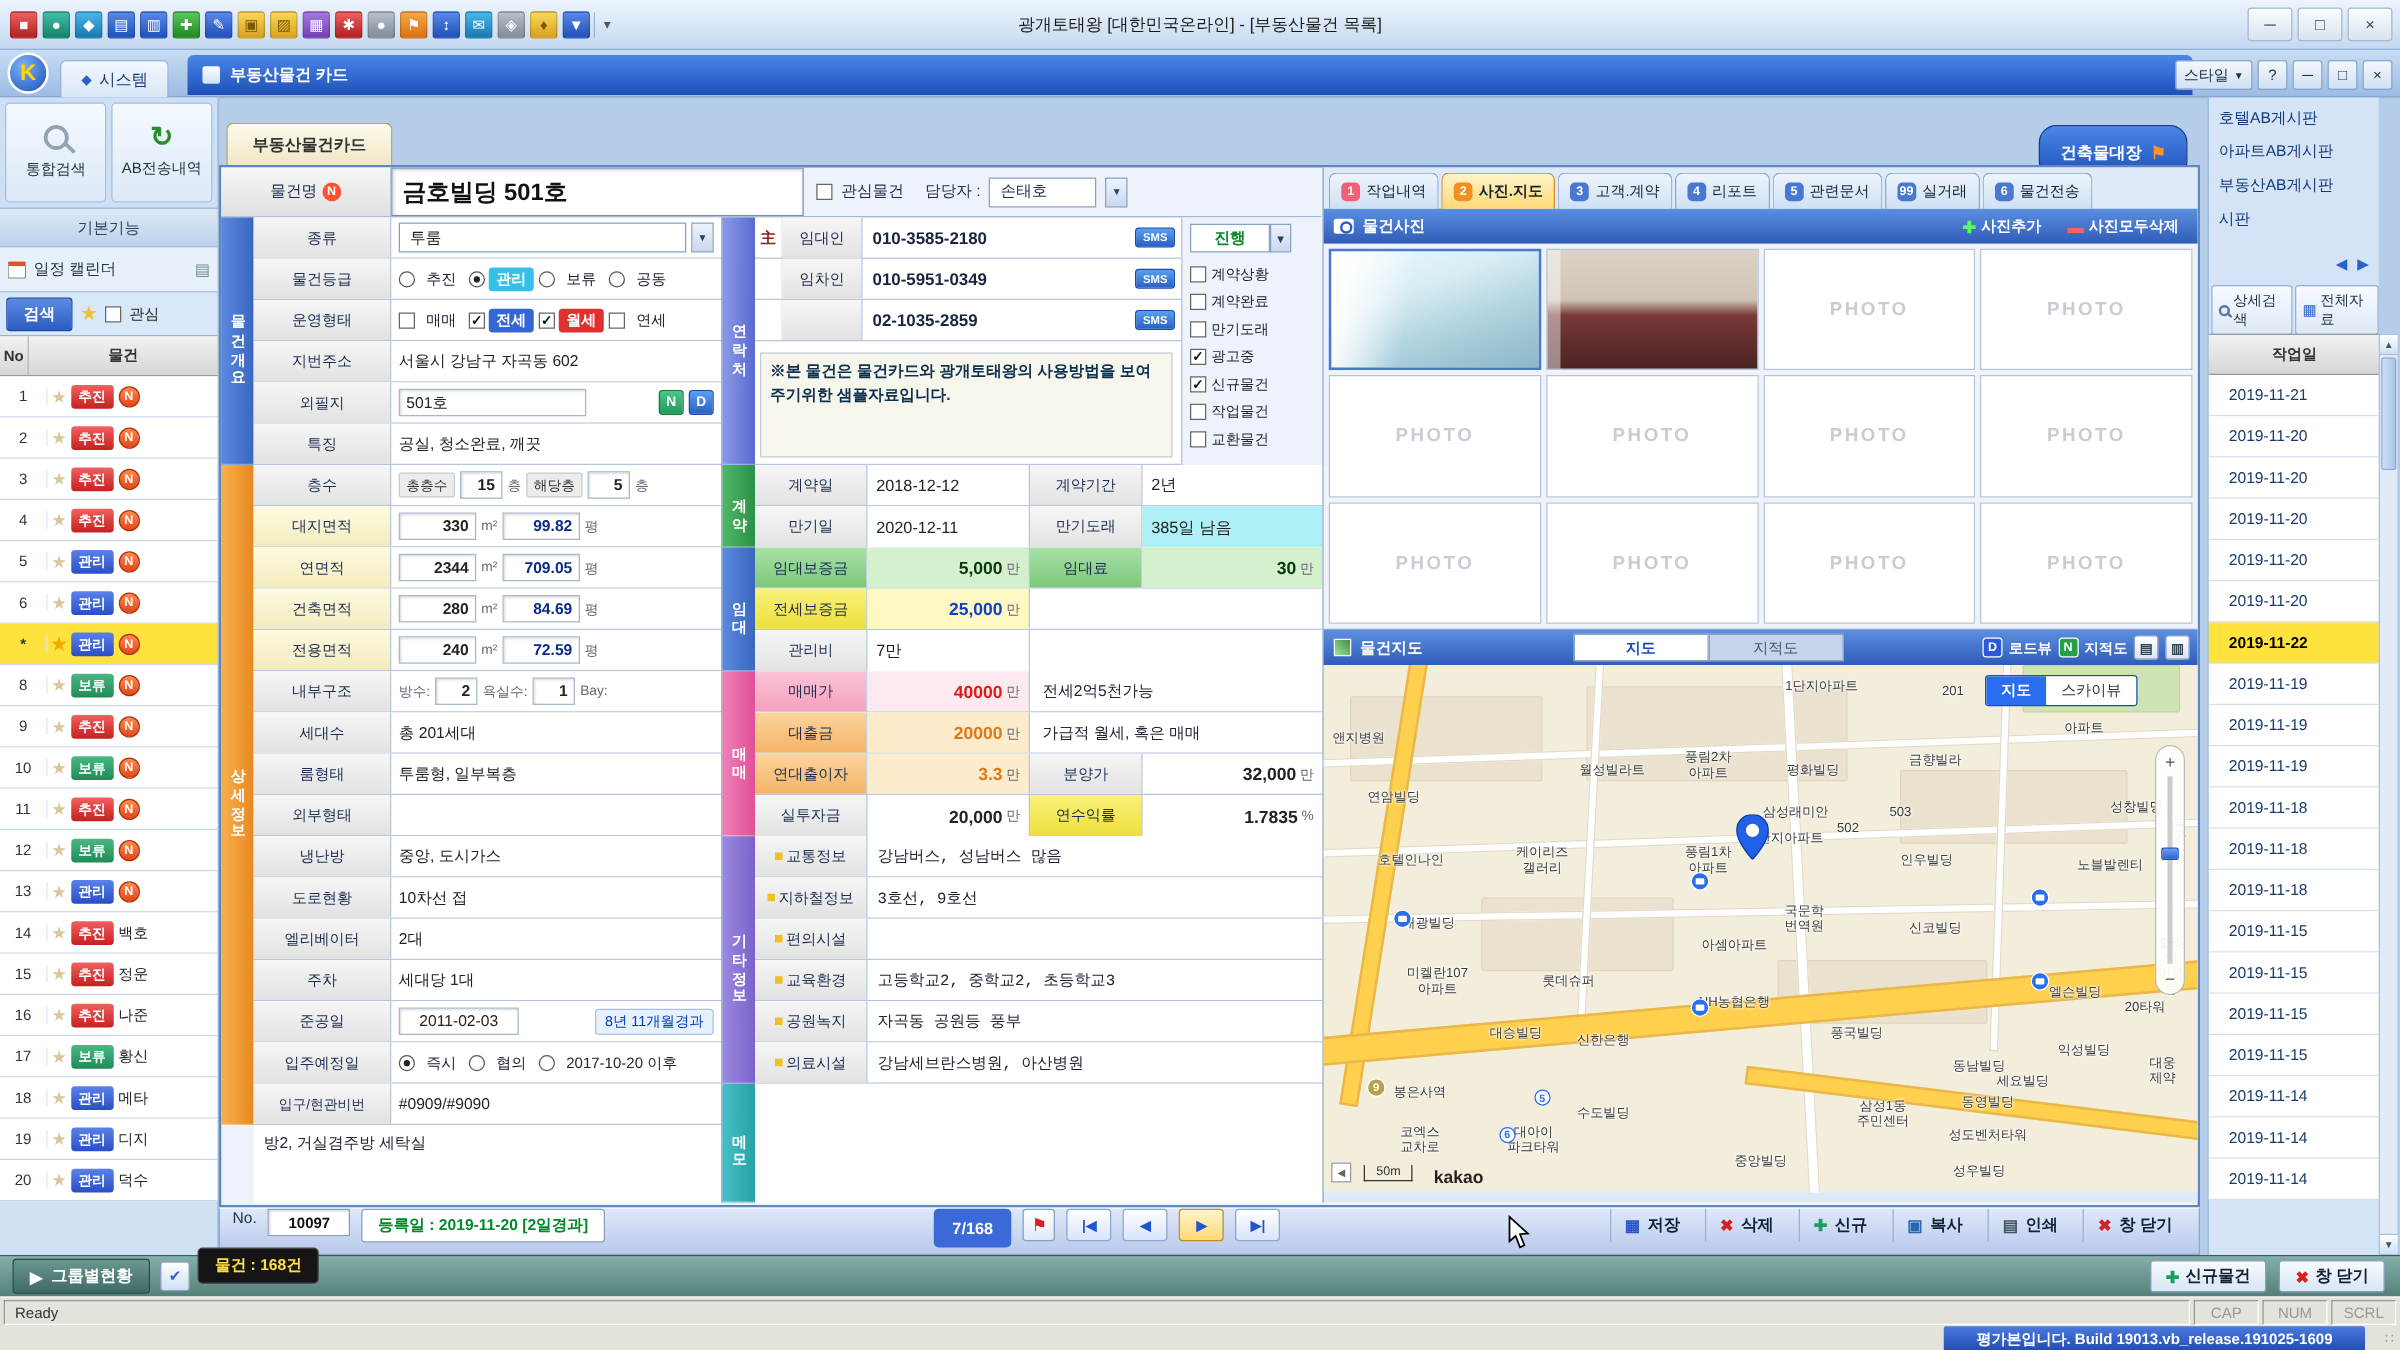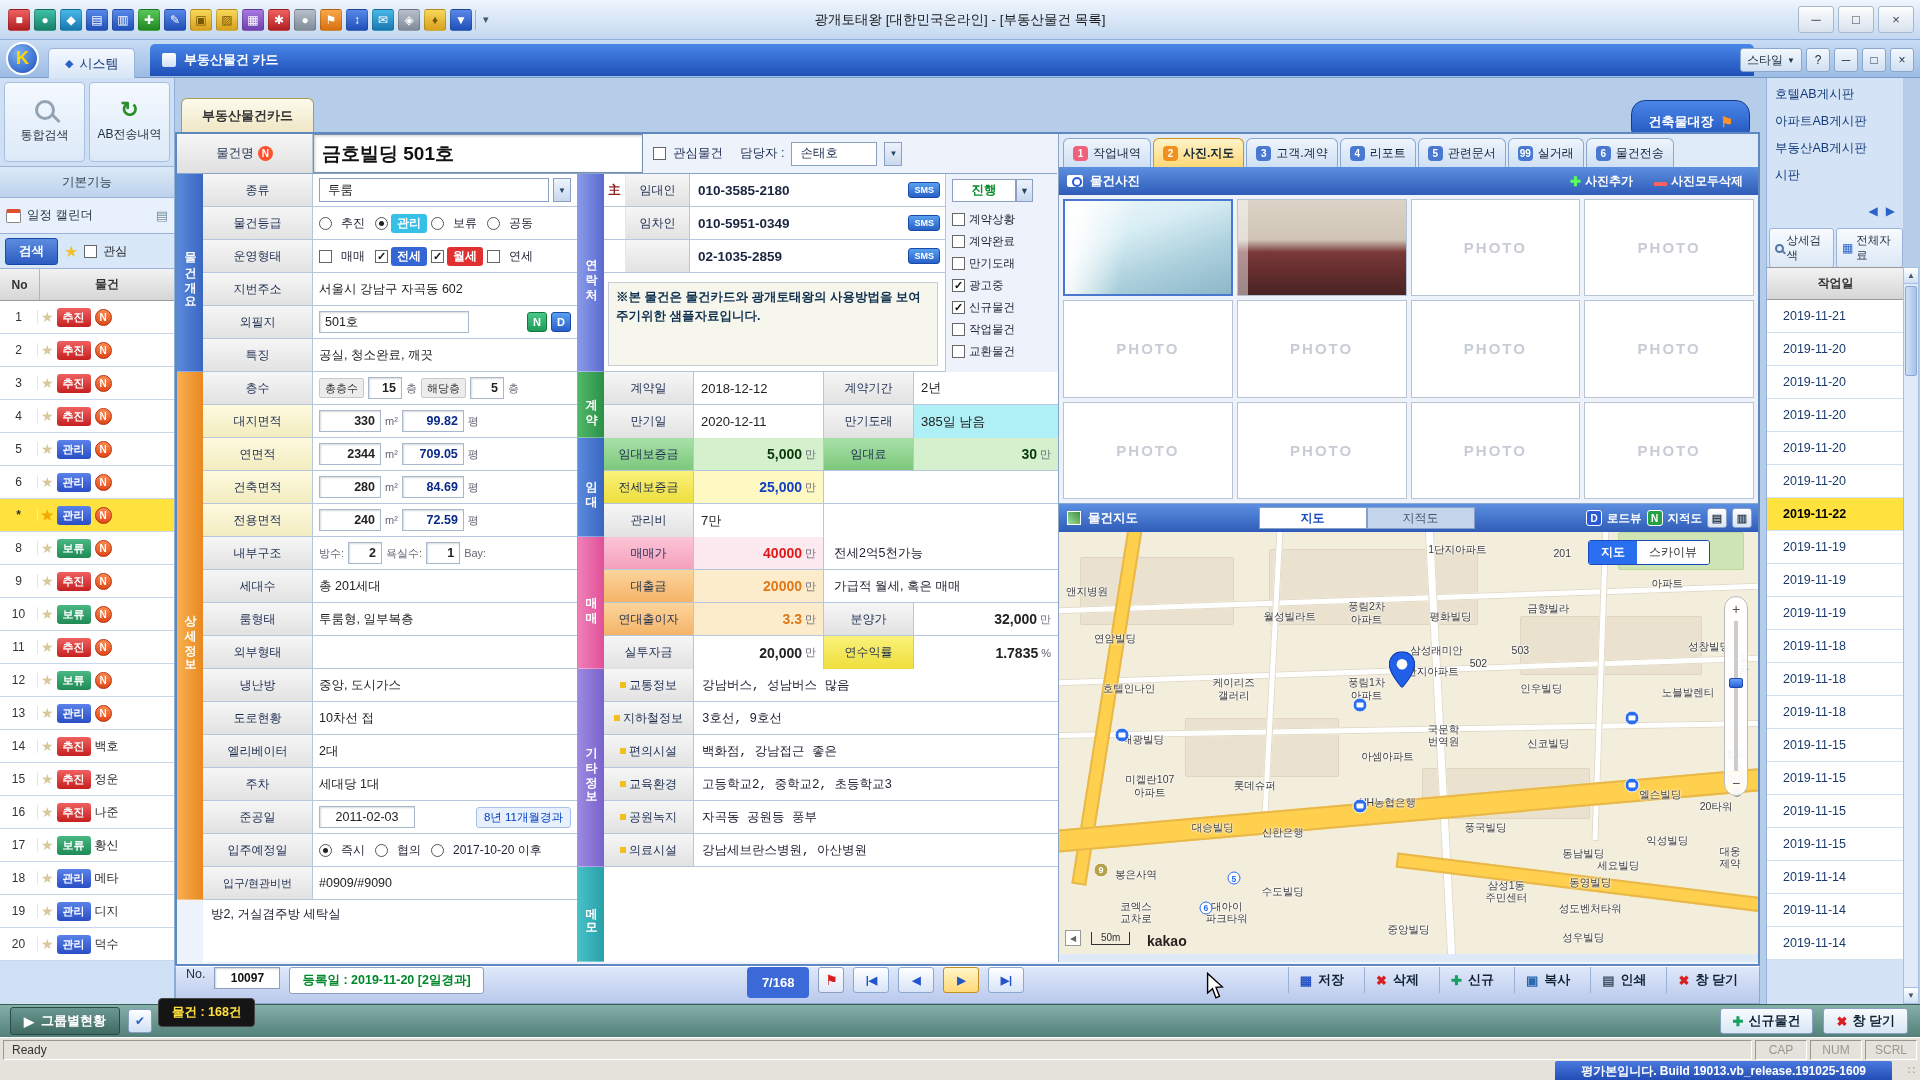--- a/index.html
+++ b/index.html
@@ -64,21 +64,21 @@
     padding:0 6px; gap:6px; font-size:12.5px; color:#234; cursor:pointer; }
   .calico { width:15px; height:14px; background:#fff; border:1px solid #888; border-top:4px solid #e05030; border-radius:2px; }
   .clipico { margin-left:auto; color:#78909c; font-size:13px; }
   .lp-search { height:35px; display:flex; align-items:center; gap:6px; padding:0 5px;
     background:#d8e8f8; border-bottom:1px solid #9ab4d8; }
   .search-btn { background:linear-gradient(#5c8ce0,#2c5cc0); color:#fff; font-weight:bold; font-size:12.5px;
     padding:4px 13px; border-radius:3px; border:1px solid #1a4aa8; cursor:pointer; }
   .star-y { color:#f0c030; font-size:16px; }
   .list-head { height:32px; display:flex; background:linear-gradient(#f2f2f2,#d6d6d6); border-bottom:1px solid #999;
     font-size:12px; color:#333; font-weight:bold; }
-  .lh-no { width:40px; border-right:1px solid #b5b5b5; display:flex; align-items:center; justify-content:center; }
+  .lh-no { width:23px; border-right:1px solid #b5b5b5; display:flex; align-items:center; justify-content:center; }
   .lh-item { flex:1; display:flex; align-items:center; justify-content:center; }
   .lrow { display:flex; height:33px; align-items:center; border-bottom:1px solid #c8d8ec; background:#fff; cursor:pointer; }
   .lrow.hl { background:#ffe23d; font-weight:bold; }
   .lno { width:38px; text-align:center; border-right:1px solid #dde8f4; color:#333; font-size:12px; }
   .lstar { color:#d8c89a; font-size:14px; margin:0 3px; }
   .lrow.hl .lstar { color:#f5a800; }
   .lbadge { padding:2px 6px; border-radius:3px; color:#fff; font-size:11px; font-weight:bold; }
   .b-red{background:linear-gradient(#f06060,#c62020)} .b-blue{background:linear-gradient(#5a82e8,#2a4ec6)}
   .b-green{background:linear-gradient(#4ab882,#1f8a56)}
   .lmark { margin-left:4px; }
@@ -1115,21 +1115,20 @@
               <span>지하철정보</span>
             </div>
             <div class="evalue">3호선, 9호선</div>
           </div>
 
           <div class="erow">
             <div class="elabel">
               <span class="bullet"></span>
               <span>편의시설</span>
             </div>
-            <div class="evalue">백화점, 강남접근 좋은</div>
           </div>
 
           <div class="erow">
             <div class="elabel">
               <span class="bullet"></span>
               <span>교육환경</span>
             </div>
             <div class="evalue">고등학교2, 중학교2, 초등학교3</div>
           </div>
 

